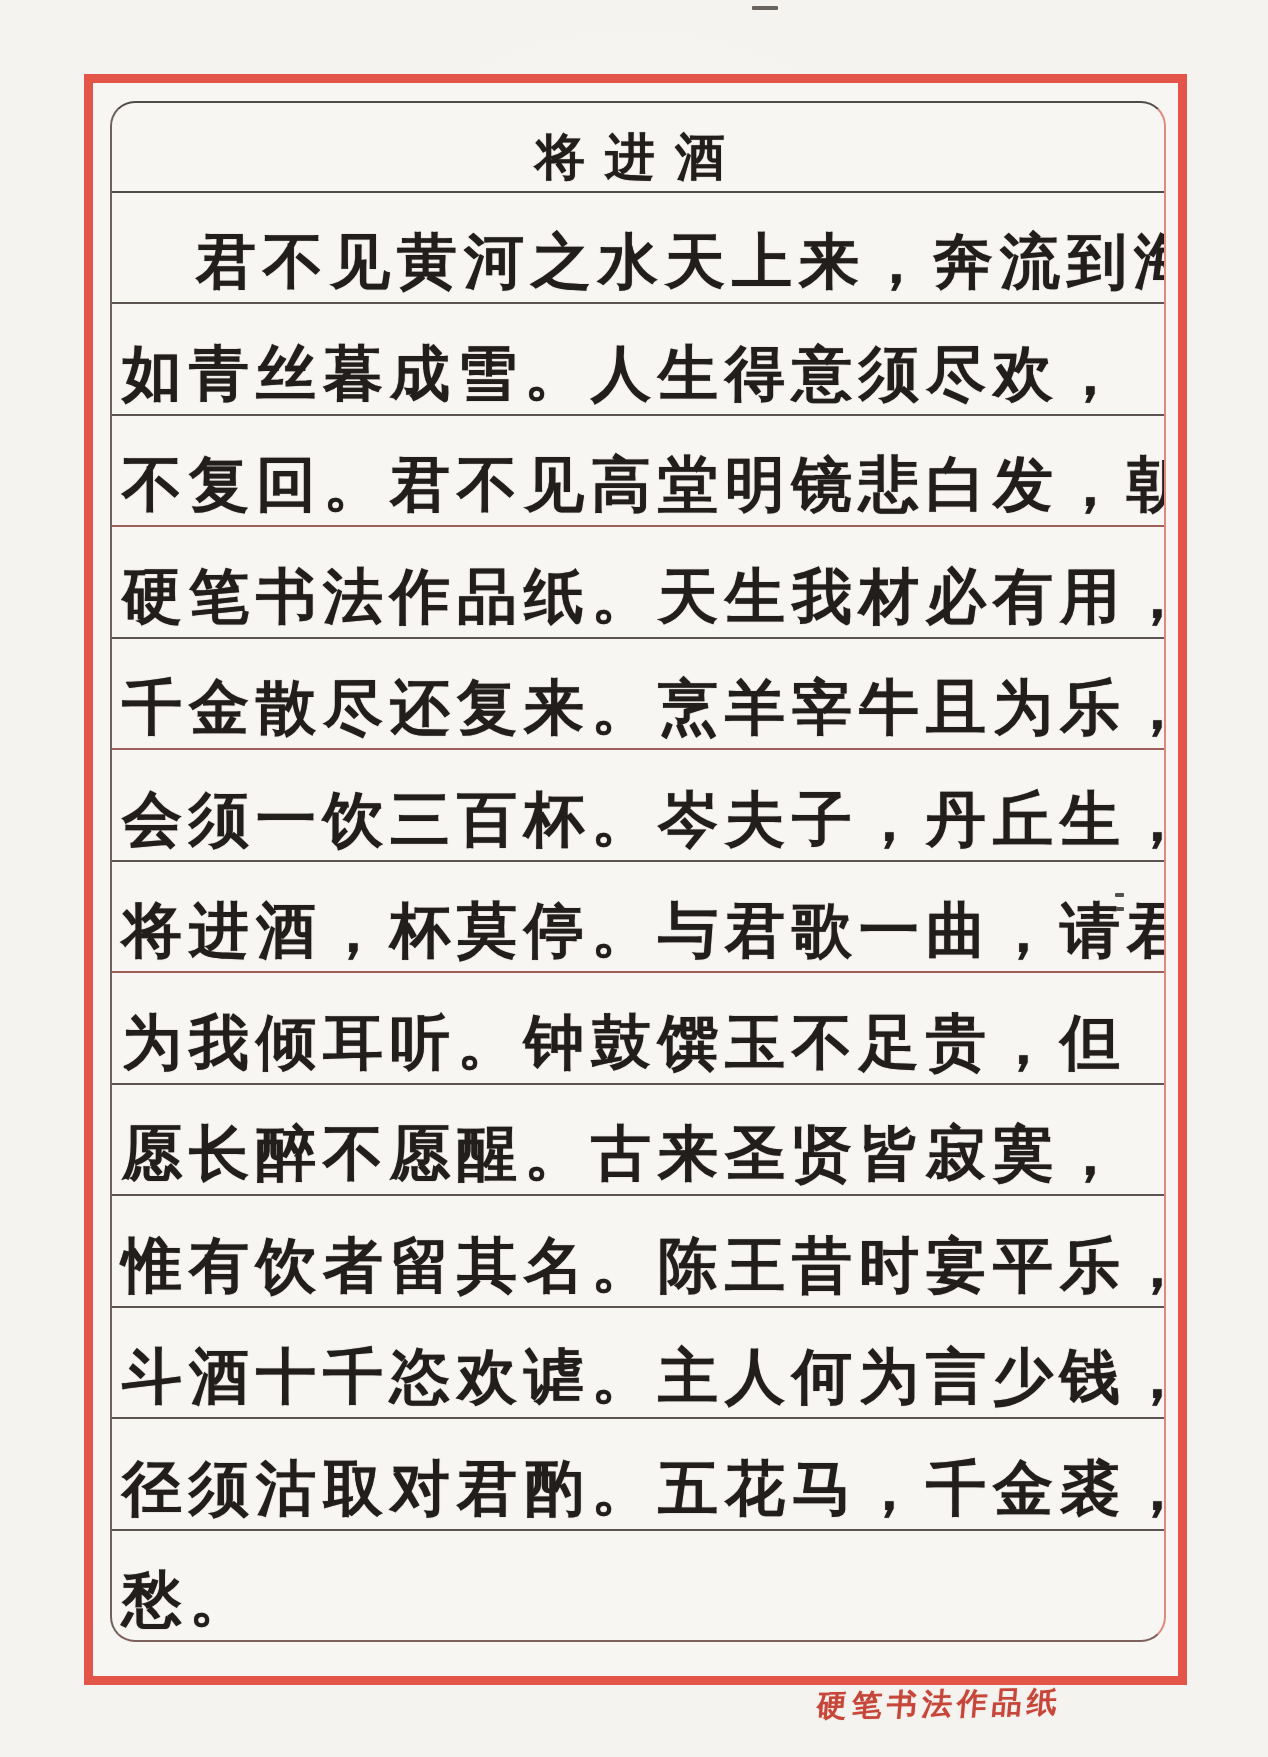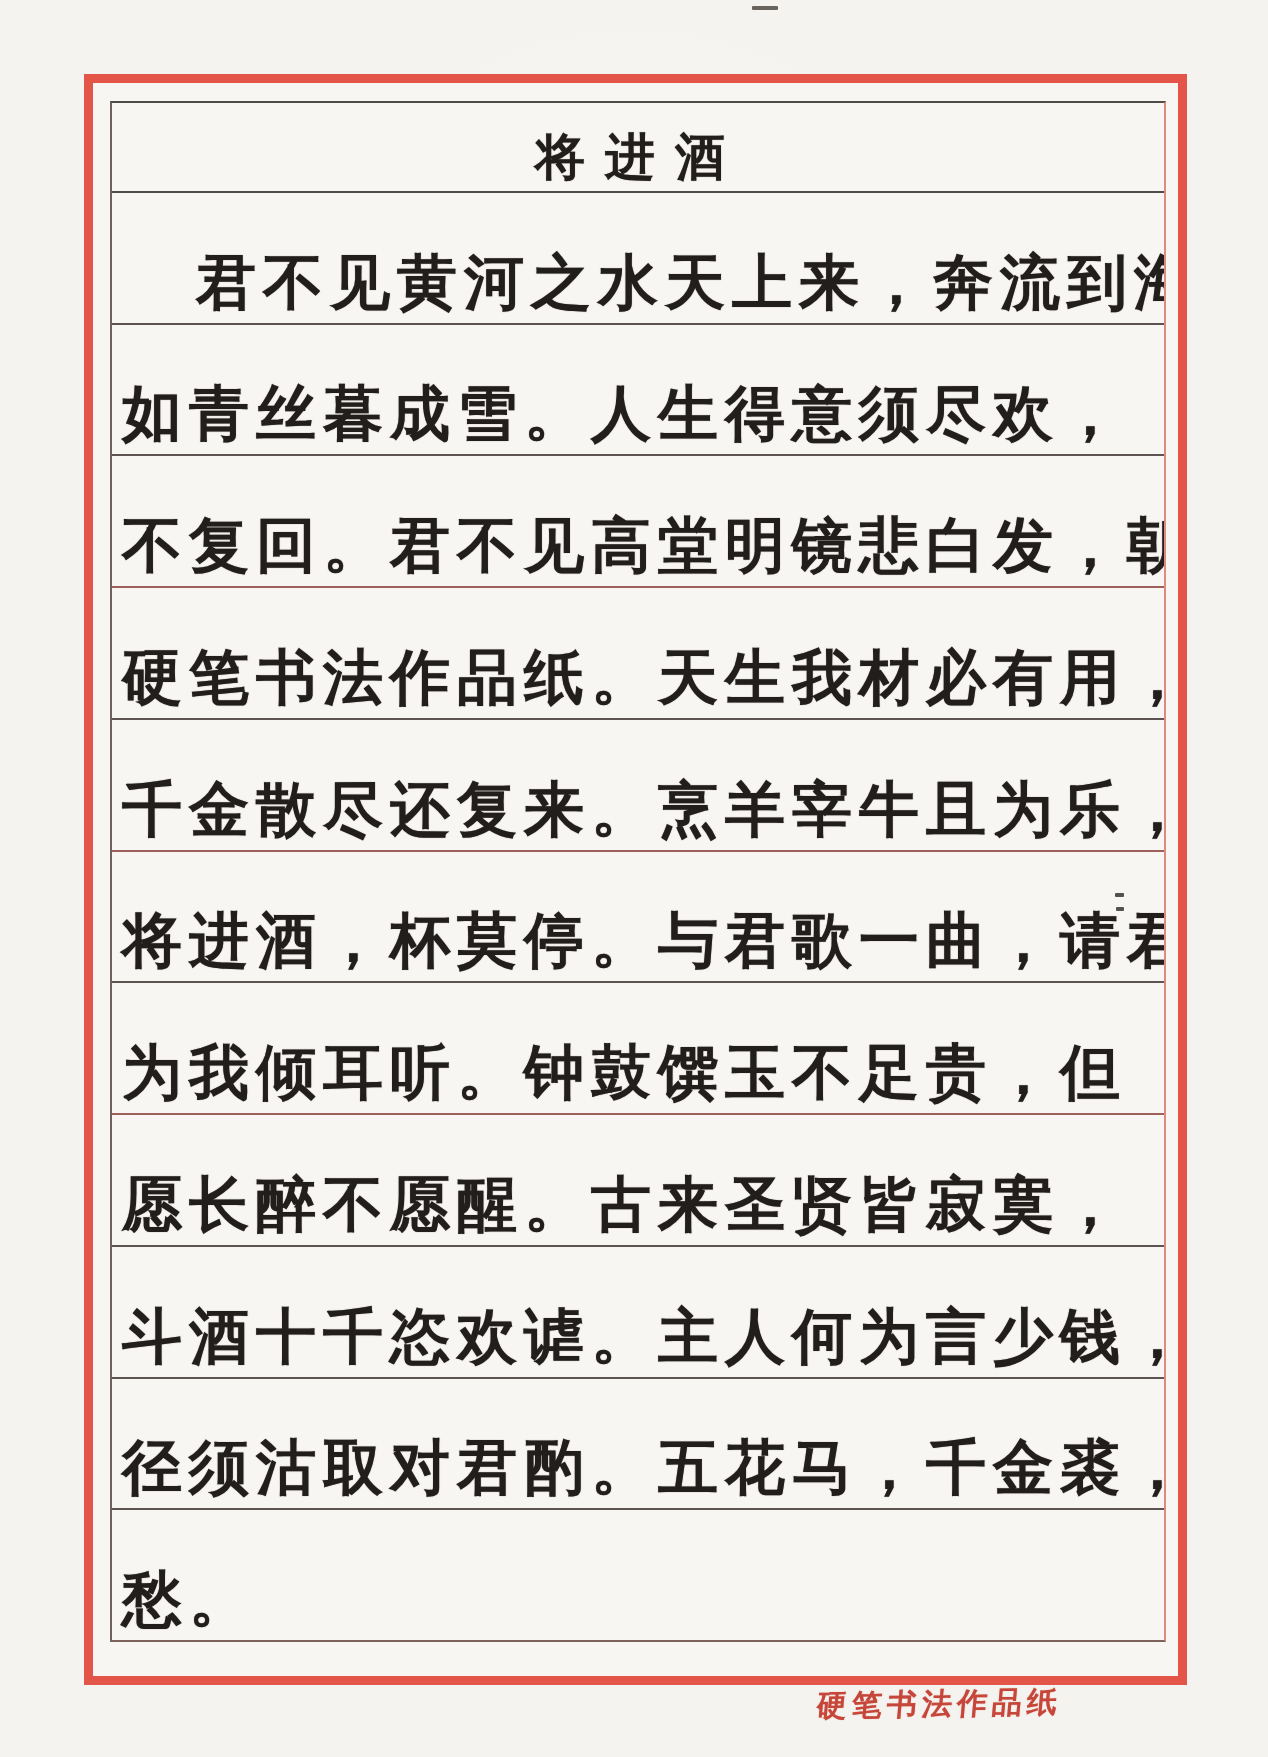--- a/index.html
+++ b/index.html
@@ -37,20 +37,21 @@
     top: 18px;
     width: 1056px;
     height: 1541px;
     box-sizing: border-box;
     border-top: 2px solid #4f4b49;
     border-left: 2px solid #6e625e;
     border-right: 2px solid #e08a7e;
     border-bottom: 2px solid #7c625c;
     display: flex;
     flex-direction: column;
+    border-radius: 25px;
   }
   .row {
     flex: 1;
     display: flex;
     align-items: flex-end;
     padding: 0 6px 3px 10px;
     border-bottom: 2px solid #5d5452;
     box-sizing: border-box;
     overflow: hidden;
     white-space: nowrap;
@@ -123,27 +124,33 @@
       <div class="row">
         <span class="handwriting line-text">不复回。君不见高堂明镜悲白发，朝</span>
       </div>
       <div class="row">
         <span class="handwriting line-text">硬笔书法作品纸。天生我材必有用，</span>
       </div>
       <div class="row">
         <span class="handwriting line-text">千金散尽还复来。烹羊宰牛且为乐，</span>
       </div>
       <div class="row">
+        <span class="handwriting line-text">会须一饮三百杯。岑夫子，丹丘生，</span>
+      </div>
+      <div class="row">
         <span class="handwriting line-text">将进酒，杯莫停。与君歌一曲，请君</span>
       </div>
       <div class="row">
         <span class="handwriting line-text">为我倾耳听。钟鼓馔玉不足贵，但</span>
       </div>
       <div class="row">
         <span class="handwriting line-text">愿长醉不愿醒。古来圣贤皆寂寞，</span>
+      </div>
+      <div class="row">
+        <span class="handwriting line-text">惟有饮者留其名。陈王昔时宴平乐，</span>
       </div>
       <div class="row">
         <span class="handwriting line-text">斗酒十千恣欢谑。主人何为言少钱，</span>
       </div>
       <div class="row">
         <span class="handwriting line-text">径须沽取对君酌。五花马，千金裘，</span>
       </div>
       <div class="row">
         <span class="handwriting line-text">愁。</span>
       </div>

